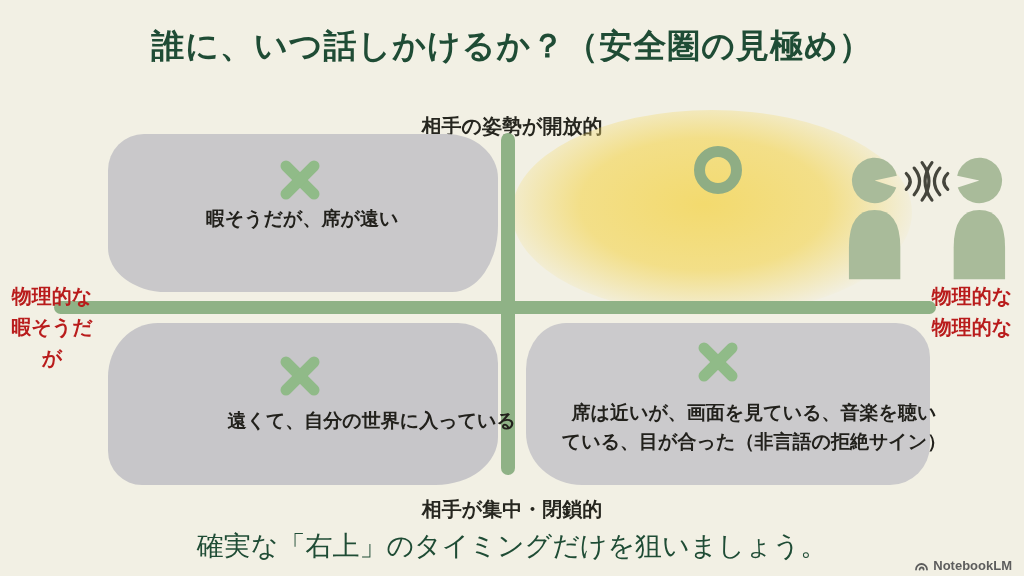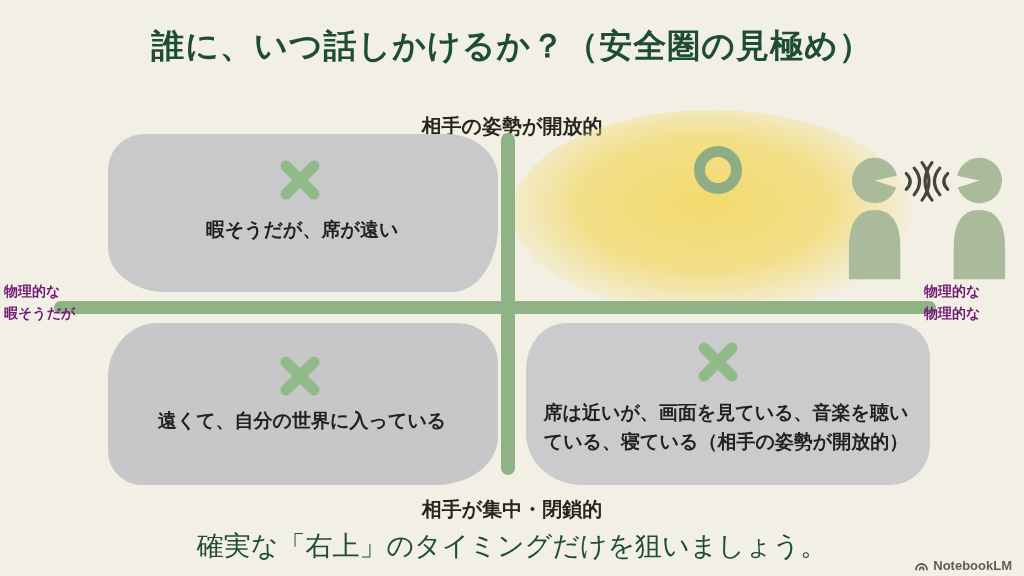--- a/index.html
+++ b/index.html
@@ -14,22 +14,22 @@
     font-size:33px;font-weight:bold;letter-spacing:1px;
     color:var(--title_green,#1f4c35);
   }
   .axis-top,.axis-bottom{
     position:absolute;left:0;width:1024px;text-align:center;
     font-size:20px;font-weight:bold;color:#26261f;
   }
   .axis-top{top:95px;margin-top:18px;}
   .axis-bottom{top:496px;}
   .axis-side{
-    position:absolute;width:96px;
-    font-size:14px;font-weight:bold;line-height:1.55;color:#701a75;
+    position:absolute;width:96px;text-align:center;
+    font-size:20px;font-weight:bold;line-height:1.55;color:#b91c1c;
   }
   .axis-left{left:4px;top:281px;}
   .axis-right{left:924px;top:281px;}
   .hbar{
     position:absolute;left:54px;top:301px;width:882px;height:13px;
     border-radius:8px;background:var(--axis_green,#8fb286);
   }
   .vbar{
     position:absolute;left:501px;top:133px;width:14px;height:342px;
     border-radius:8px;background:var(--axis_green,#8fb286);
@@ -51,24 +51,24 @@
     border-radius:40px 34px 40px 56px / 46px 34px 40px 52px;background:#cbcacc;}
   .mark{position:absolute;}
   .circle-mark{
     position:absolute;left:694px;top:146px;width:26px;height:26px;
     border:11px solid #8fad84;border-radius:50%;
   }
   .qtext{position:absolute;text-align:center;line-height:1.45;}
   .qtext .l1{font-size:19px;font-weight:bold;}
   .qtext .l2{font-size:15.5px;font-weight:bold;}
   .qtext .plus{font-size:18px;font-weight:bold;}
-  .tl-text{left:102px;top:216px;width:400px;}
+  .tl-text{left:102px;top:205px;width:400px;}
   .tr-text{left:515px;top:203px;width:360px;}
-  .bl-text{left:102px;top:407px;width:400px;}
-  .br-text{left:524px;top:399px;width:404px;line-height:1.5;}
+  .bl-text{left:116px;top:407px;width:400px;text-align:right;}
+  .br-text{left:552px;top:399px;width:404px;line-height:1.5;}
   .statement{
     position:absolute;top:528px;left:0;width:1024px;text-align:center;
     font-size:27px;font-weight:normal;color:var(--title_green,#1f4c35);
   }
   .people{position:absolute;left:843px;top:150px;}
   .brand{
     position:absolute;right:12px;bottom:3px;display:flex;align-items:center;gap:4px;
     font-size:13px;font-weight:bold;color:var(--brand_gray,#5d5d5d);
   }
 </style>
@@ -113,21 +113,21 @@
     <div class="l1">暇そうだが、席が遠い</div>
   </div>
 
 
   <div class="qtext bl-text">
     <div class="l1">遠くて、自分の世界に入っている</div>
   </div>
 
   <div class="qtext br-text">
     <div class="l1">席は近いが、画面を見ている、音楽を聴い</div>
-    <div class="l1">ている、寝ている（相手の姿勢が開放的）</div>
+    <div class="l1">ている、目が合った（非言語の拒絶サイン）</div>
   </div>
 
   <div class="axis-side axis-left">
     <div>物理的な</div>
     <div>暇そうだが</div>
   </div>
   <div class="axis-side axis-right">
     <div>物理的な</div>
     <div>物理的な</div>
   </div>

